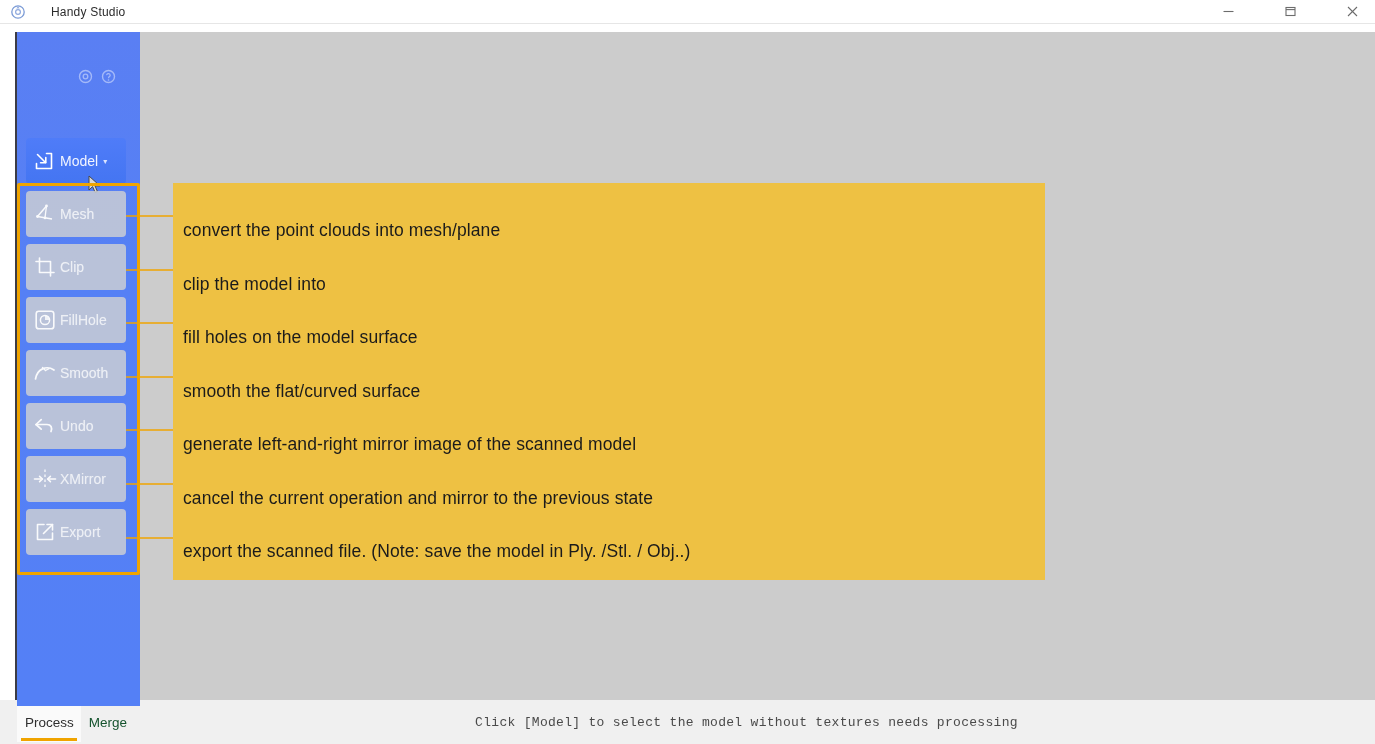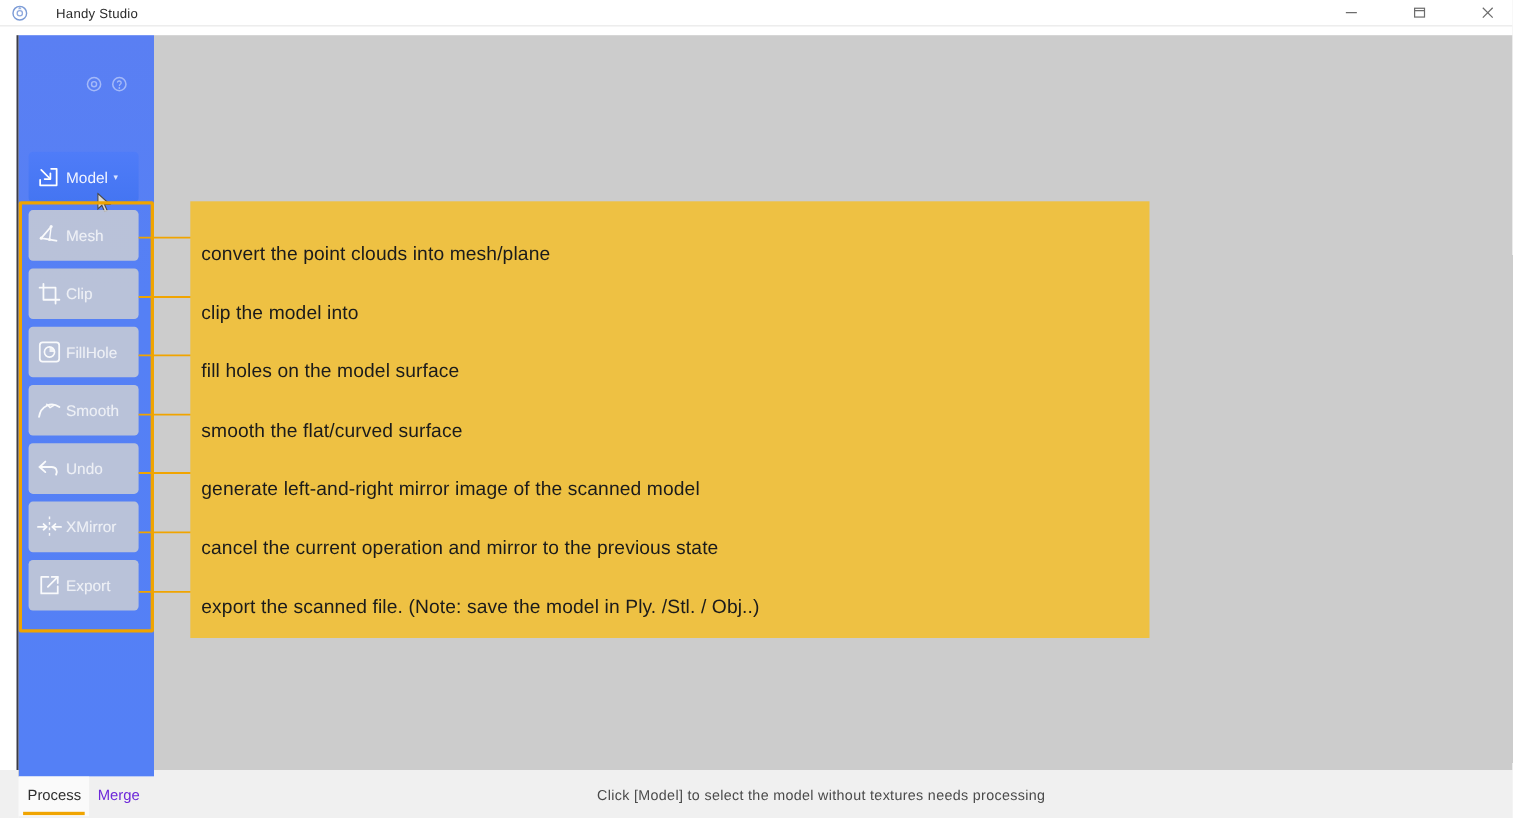--- a/index.html
+++ b/index.html
@@ -163,42 +163,42 @@
 
   
   .statusbar {
     position: absolute;
     left: 140px; top: 700px;
     width: 1235px; height: 44px;
     background: #f0f0f0;
     display: flex; align-items: center; justify-content: center;
   }
   .status-text {
-    font-family: Liberation Sans, sans-serif;
+    font-family: Liberation Mono, monospace;
     font-size: 13px;
     color: #4a4a4a;
     letter-spacing: .3px;
     white-space: nowrap;
     margin-left: -22px;
   }
 
   
   .tabbar {
     position: absolute;
     left: 17px; top: 706px;
     width: 123px; height: 38px;
     background: #f0f0f0;
     display: flex; align-items: flex-start;
   }
   .tab {
     position: relative;
     height: 36px;
     padding: 9px 7px 0 8px;
     font-size: 13.5px;
-    color: #6d28d9;
+    color: #14532d;
     white-space: nowrap;
   }
   .tab.active { color: #2f2f2f; background: #fafafa; }
   .tab.active::after {
     content: "";
     position: absolute; left: 4px; bottom: 1px;
     width: calc(100% - 8px); height: 3px;
     background: #f0a400;
   }
   .bottom-left-fill {

